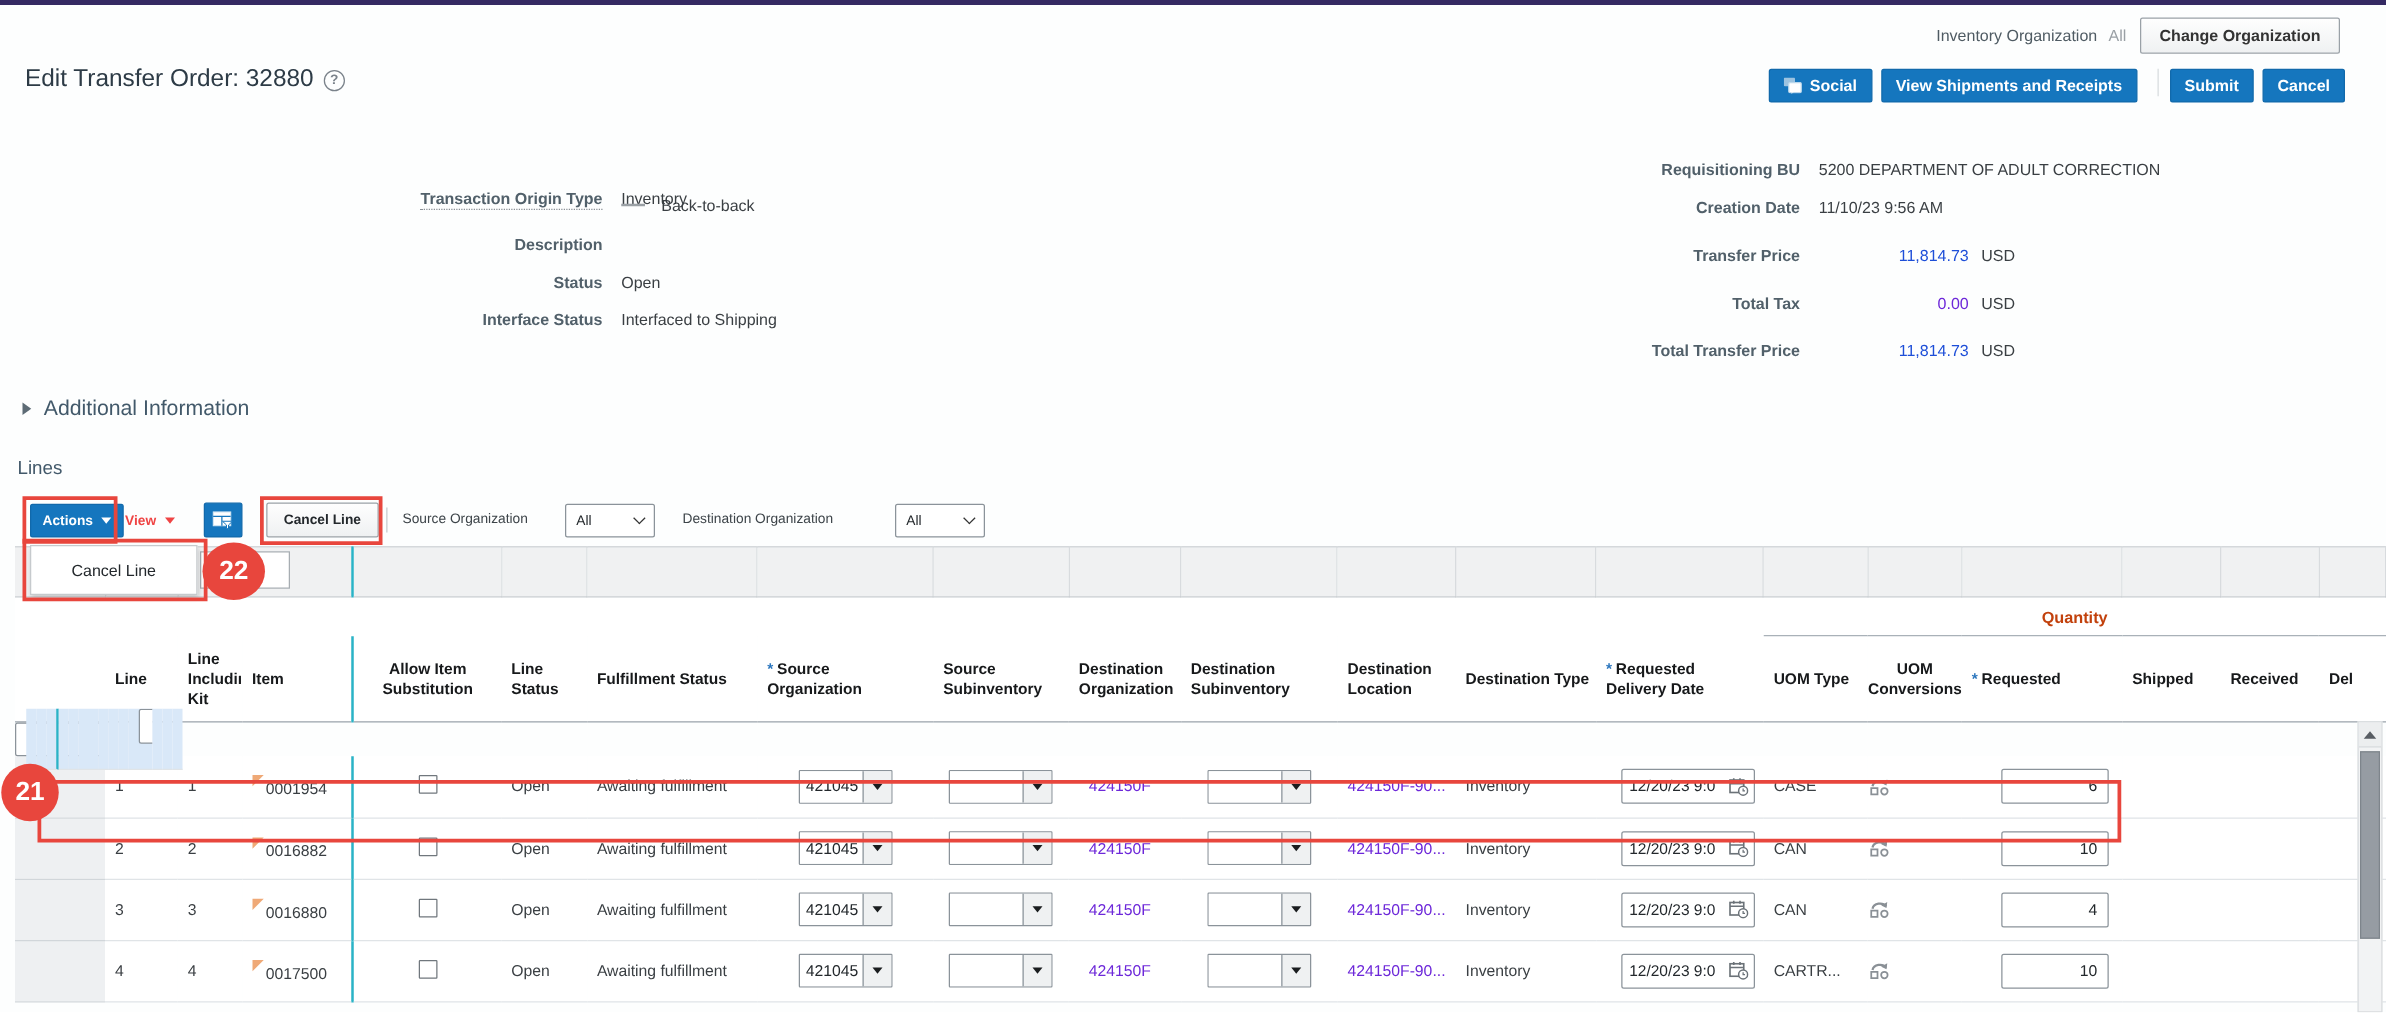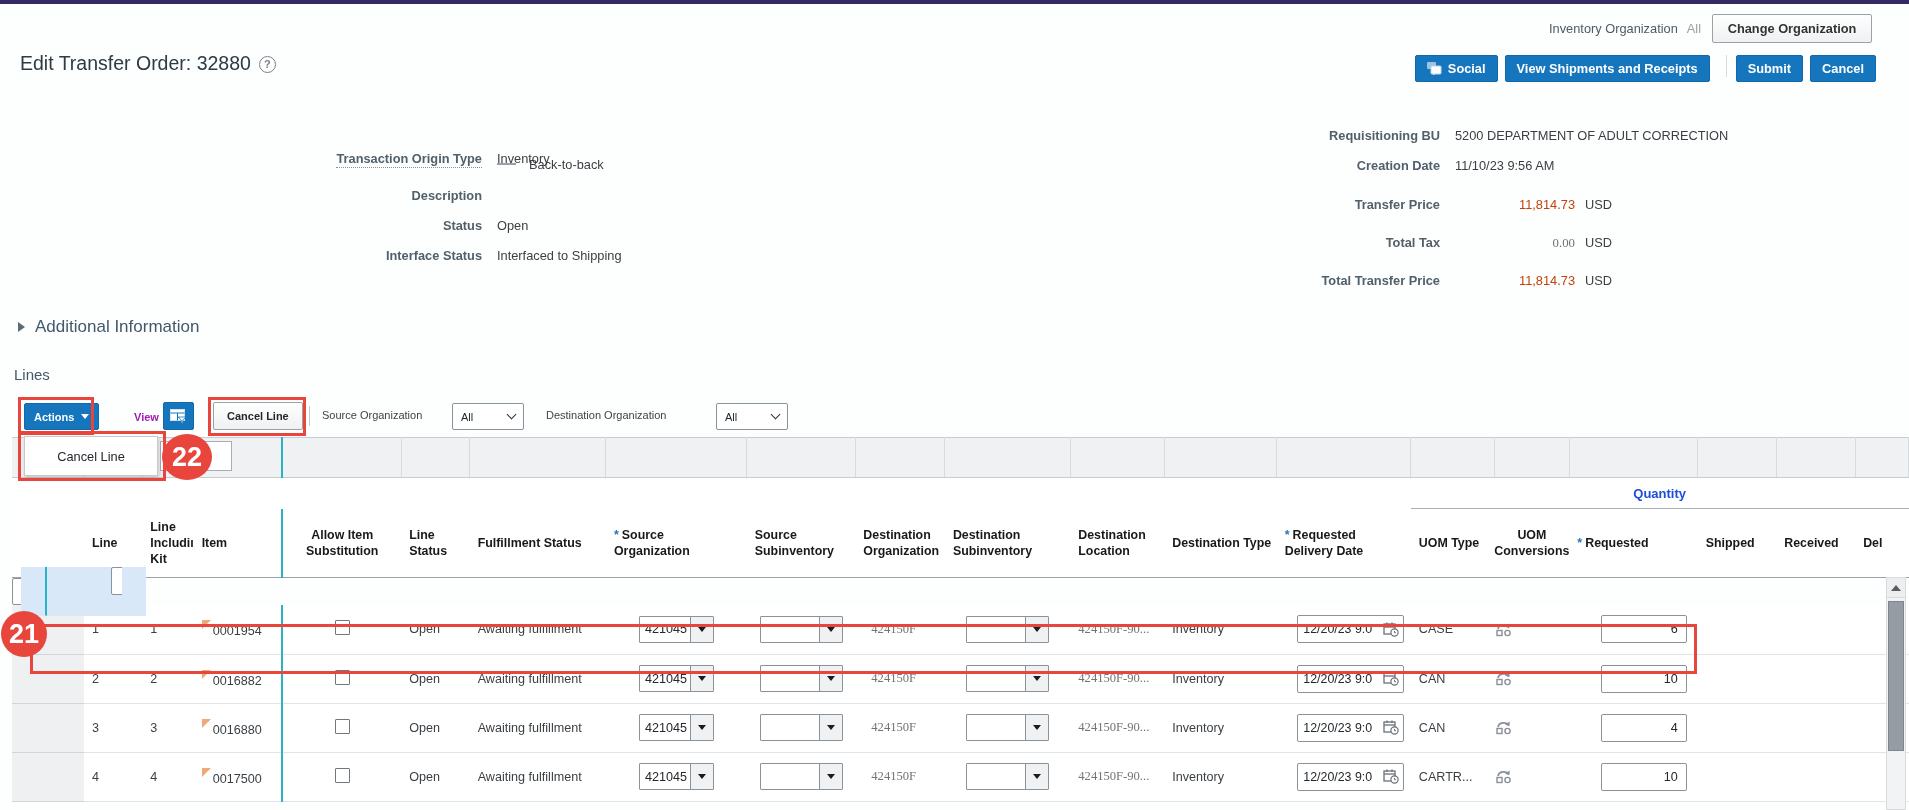--- a/index.html
+++ b/index.html
@@ -23,54 +23,54 @@
               padding:0 11px; margin-left:7px; cursor:default; }
   .vdiv { width:1px; height:22px; background:#d7dbde; margin:0 9px 0 16px; }
 
   
   .frow { position:absolute; display:flex; font-size:12.8px; }
   .frow .flabel { width:220px; text-align:right; font-weight:bold; color:#51606a; }
   .frow .fvalue { margin-left:15px; color:#3a3f43; }
   .dotted { border-bottom:1px dotted #8a9096; padding-bottom:1px; }
   .dash { display:inline-block; width:19px; height:2px; background:#9aa0a5; margin-right:13px; vertical-align:4px; }
   .frowR .flabel { width:200px; }
-  .amt { display:inline-block; width:120px; text-align:right; color:#c2410c; }
+  .amt { display:inline-block; width:120px; text-align:right; color:#1d4ed8; }
   .cur { margin-left:10px; color:#3a3f43; }
-  .linkblue { color:#737373;font-family:Liberation Serif, serif; }
+  .linkblue { color:#6d28d9; }
 
   
   .sec-add { position:absolute; left:18px; top:317px; font-size:17px; color:#42596a; display:flex; align-items:center; }
   .tri-right { width:0; height:0; border-left:7px solid #5d6call; border-left:7px solid #5d6b75; border-top:5px solid transparent; border-bottom:5px solid transparent; margin-right:10px; }
   .sec-lines { position:absolute; left:14px; top:366px; font-size:15px; color:#42596a; }
 
   
   .tb { position:absolute; font-size:11px; }
   .btn-actions { background:#1576be; color:#fff; font-weight:bold; border:1px solid #1169ab; border-radius:2px;
                  height:27px; display:inline-flex; align-items:center; padding:0 9px; }
   .caret { width:0; height:0; border-left:4px solid transparent; border-right:4px solid transparent; border-top:5px solid currentColor; display:inline-block; margin-left:7px; }
-  .btn-view { color:#a21caf; font-weight:bold; height:27px; display:inline-flex; align-items:center;margin-left:34px; }
+  .btn-view { color:#ef4444; font-weight:bold; height:27px; display:inline-flex; align-items:center; }
   .btn-qbe { background:#1576be; border:1px solid #1169ab; border-radius:2px; width:31px; height:28px;
              display:inline-flex; align-items:center; justify-content:center; }
   .btn-cline { background:linear-gradient(#fefefe,#eff1f2); border:1px solid #9aa1a7; border-radius:2px;
                font-weight:bold; color:#23282c; height:28px; display:inline-flex; align-items:center; padding:0 13px; }
   .sel { background:#fff; border:1px solid #8b939a; border-radius:2px; width:72px; height:27px;
          display:inline-flex; align-items:center; padding:0 8px; justify-content:space-between; color:#23282c; }
   .chev { width:7px; height:7px; border-right:1.6px solid #333; border-bottom:1.6px solid #333; transform:rotate(45deg); margin-top:-4px; }
 
   
   .menu { position:absolute; left:24px; top:436px; width:134px; height:40px; background:#fff; border:1px solid #c6cacd;
           box-shadow:1px 2px 4px rgba(0,0,0,.18); display:flex; align-items:center; justify-content:center;
           font-size:12.8px; color:#23282c; z-index:30; }
   .qbe-input { position:absolute; left:160px; top:441px; width:72px; height:30px; background:#fff; border:1px solid #a7adb2; z-index:25; }
 
   
   .grid { position:absolute; left:12px; top:437px; border-collapse:collapse; table-layout:fixed; font-size:12.6px; color:#3a3f43; }
   .grid td, .grid th { overflow:hidden; white-space:nowrap; vertical-align:middle; padding:0 0 0 8px; text-align:left; }
   tr.qbe td { height:40px; background:#f0f1f2; border-top:1px solid #c7ccd0; border-bottom:1px solid #c7ccd0; border-right:1px solid #d8dbde; }
-  tr.band td { height:31px; background:#fff; font-weight:bold; color:#1d4ed8; font-size:13px; text-align:center; padding:0; }
+  tr.band td { height:31px; background:#fff; font-weight:bold; color:#c2410c; font-size:13px; text-align:center; padding:0; }
   td.band-q { border-bottom:1px solid #a9b1b8; }
   tr.heads th { height:69px; background:#fff; font-weight:bold; color:#17191b; font-size:12.4px; line-height:1.3;
                 white-space:normal; border-bottom:1px solid #9aa3ab; vertical-align:middle; }
   .ast { color:#2a75bd; margin-right:3px; }
   tr.r td { height:49px; background:#fff; border-bottom:1px solid #e0e4e7; }
   tr.r td.rowhdr { background:#eef0f2; border-bottom:1px solid #d1d6da; padding:0; }
   tr.sel td { background:#d9e8f8; }
   tr.sel td.rowhdr { background:#b2c0cc; }
   td.tealR, th.tealR { border-right:2px solid #2ab3c6 !important; }
   .flag { display:inline-block; width:0; height:0; border-top:9px solid #efa977; border-right:9px solid transparent; margin-right:2px; vertical-align:6px; }
@@ -88,21 +88,21 @@
   td.numcell { text-align:right; padding-right:11px; }
 
   
   .vscroll { position:absolute; left:1886px; top:577px; width:20px; height:233px; background:#f2f3f4; border:1px solid #d8dbde; }
   .vs-up { height:20px; display:flex; align-items:center; justify-content:center; background:#eceeef; border-bottom:1px solid #d8dbde; }
   .tri-up { width:0; height:0; border-left:5px solid transparent; border-right:5px solid transparent; border-bottom:6px solid #585d63; }
   .vs-thumb { position:absolute; left:1px; top:24px; width:16px; height:150px; background:#969ca3; border:1px solid #7e858c; }
 
   
   .redbox { position:absolute; border:3px solid #e8463d; z-index:40; }
-  .redcirc { position:absolute; background:#e8463d; color:#fff; font-weight:bold; font-size:27px;
+  .redcirc { position:absolute; background:#e8463d; color:#fff; font-weight:bold; font-size:21px;
              display:flex; align-items:center; justify-content:center; border-radius:50%; z-index:50; }
   svg { display:block; }
 </style>
 </head>
 <body>
 
 <div class="stage">
   <div class="topstrip"></div>
 
   <div class="hdr-row1">

